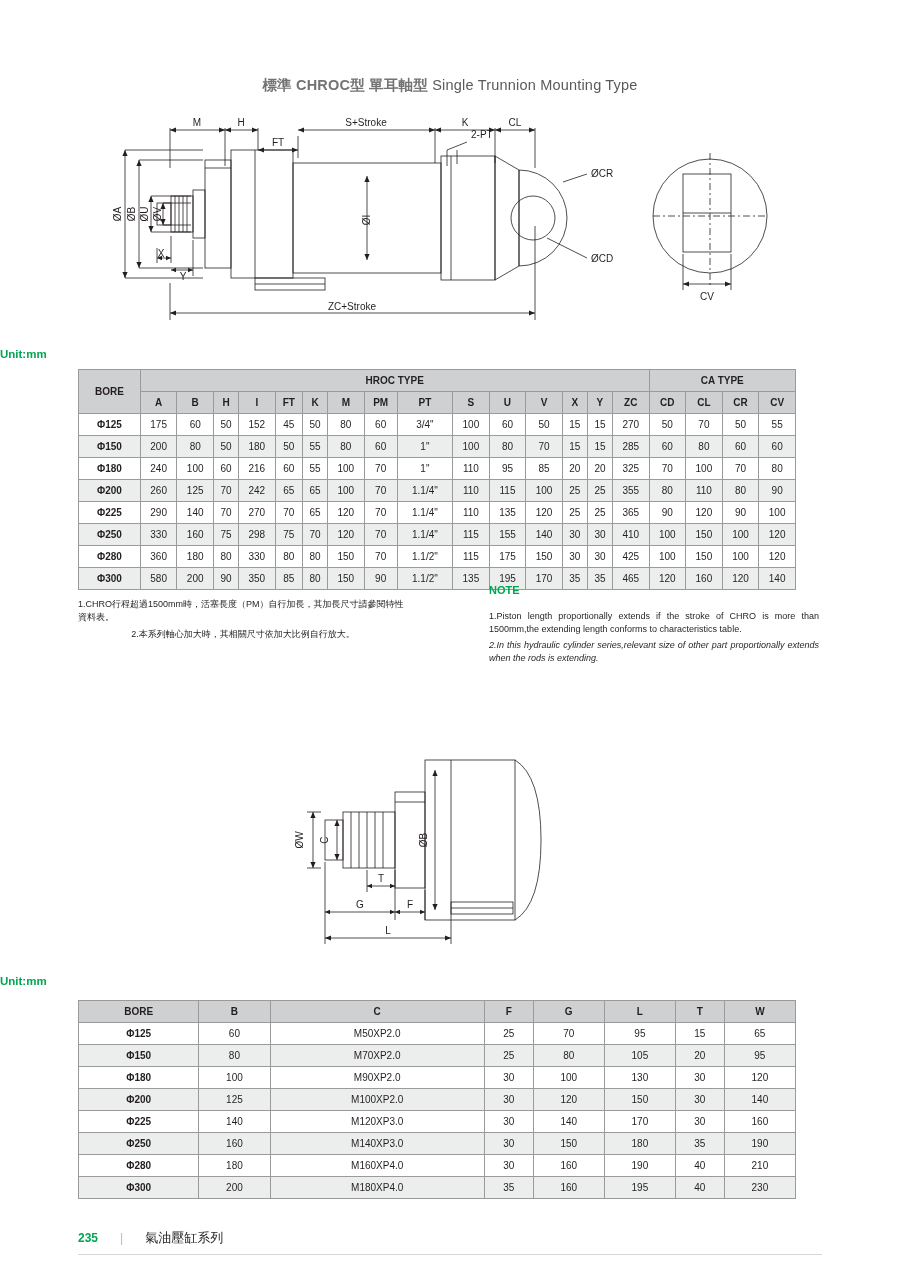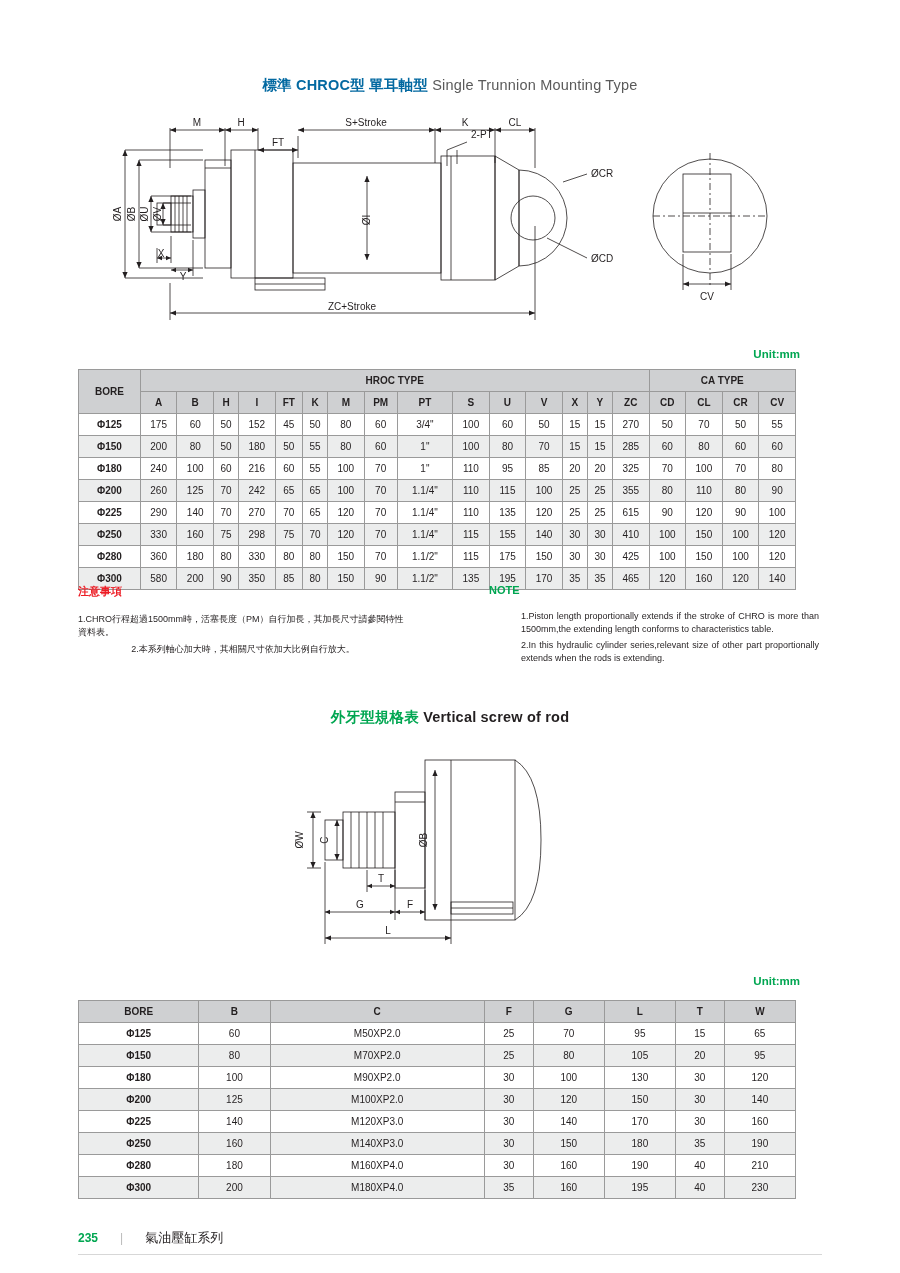--- a/index.html
+++ b/index.html
@@ -7,27 +7,27 @@
     width:900px;height:1273px;background:#ffffff;
     font-family:"Liberation Sans", sans-serif;
     color:#231f20;position:relative;overflow:hidden;
   }
   .page{position:relative;width:900px;height:1273px;}
 
   
   .sec-title{
     text-align:center;font-size:14.5px;letter-spacing:.2px;font-weight:bold;
   }
-  .sec-title .cn{color:#0369a1;}
+  .sec-title .cn{color:#737373;}
   .sec-title .en{color:#5a5a5a;font-weight:normal;margin-top:18px;}
   .sec-title.green2 .cn{color:#00a651;}
   .sec-title.green2 .en{color:#231f20;font-weight:bold;}
 
   .unit{
-    text-align:right;color:#00a651;font-weight:bold;font-size:11.5px;
+    color:#00a651;font-weight:bold;font-size:11.5px;
   }
 
   
   table{border-collapse:collapse;font-size:10px;}
   .tbl{width:718px;}
   .tbl th,.tbl td{
     border:1px solid #9a9a9a;text-align:center;padding:2px 0;height:17px;
     font-weight:normal;color:#231f20;
   }
   .tbl thead th{background:#cfd0d2;font-weight:bold;font-size:10px;}
@@ -343,21 +343,21 @@
             <td>70</td>
             <td>65</td>
             <td>120</td>
             <td>70</td>
             <td>1.1/4"</td>
             <td>110</td>
             <td>135</td>
             <td>120</td>
             <td>25</td>
             <td>25</td>
-            <td>615</td>
+            <td>365</td>
             <td>90</td>
             <td>120</td>
             <td>90</td>
             <td>100</td>
           </tr>
           <tr>
             <td class="bore">Φ250</td>
             <td>330</td>
             <td>160</td>
             <td>75</td>
@@ -420,38 +420,33 @@
             <td>120</td>
             <td>160</td>
             <td>120</td>
             <td>140</td>
           </tr>
         </tbody>
     </table>
   </div>
 
   <div style="position:absolute;left:78px;top:584px;width:330px;">
-    <div class="note-h-cn">注意事項</div>
     <div class="note-body" style="margin-top:14px;">
       <div>1.CHRO行程超過1500mm時，活塞長度（PM）自行加長，其加長尺寸請參閱特性資料表。</div>
       <div style="margin-top:4px;text-align:center;">2.本系列軸心加大時，其相關尺寸依加大比例自行放大。</div>
     </div>
   </div>
   <div style="position:absolute;left:489px;top:584px;width:330px;">
     <div class="note-h-en">NOTE</div>
-    <div class="note-body en" style="margin-top:14px;margin-left:32px;">
+    <div class="note-body en" style="margin-top:14px;">
       <div>1.Piston length proportionally extends if the stroke of CHRO is more than 1500mm,the extending length conforms to characteristics table.</div>
-      <div style="margin-top:3px;">2.In this hydraulic cylinder series,relevant size of other part proportionally extends when the rods is extending.</div>
+      <div style="margin-top:3px;font-style:italic;">2.In this hydraulic cylinder series,relevant size of other part proportionally extends when the rods is extending.</div>
     </div>
   </div>
 
-  <div class="sec-title green2" style="position:absolute;left:0;top:708px;width:900px;">
-    <span class="cn">外牙型規格表</span>
-    <span class="en">Vertical screw of rod</span>
-  </div>
 
   <div class="dwg" style="left:255px;top:740px;">
     <svg width="400" height="220" viewBox="0 0 400 220">
       <g stroke="#231f20" fill="none" stroke-width="0.8">
 
         <rect x="170" y="20" width="90" height="160"></rect>
         <line x1="196" y1="20" x2="196" y2="180"></line>
         <path d="M260 20 q26 16 26 80 q0 64 -26 80"></path>
 
         <rect x="140" y="52" width="30" height="96"></rect>

